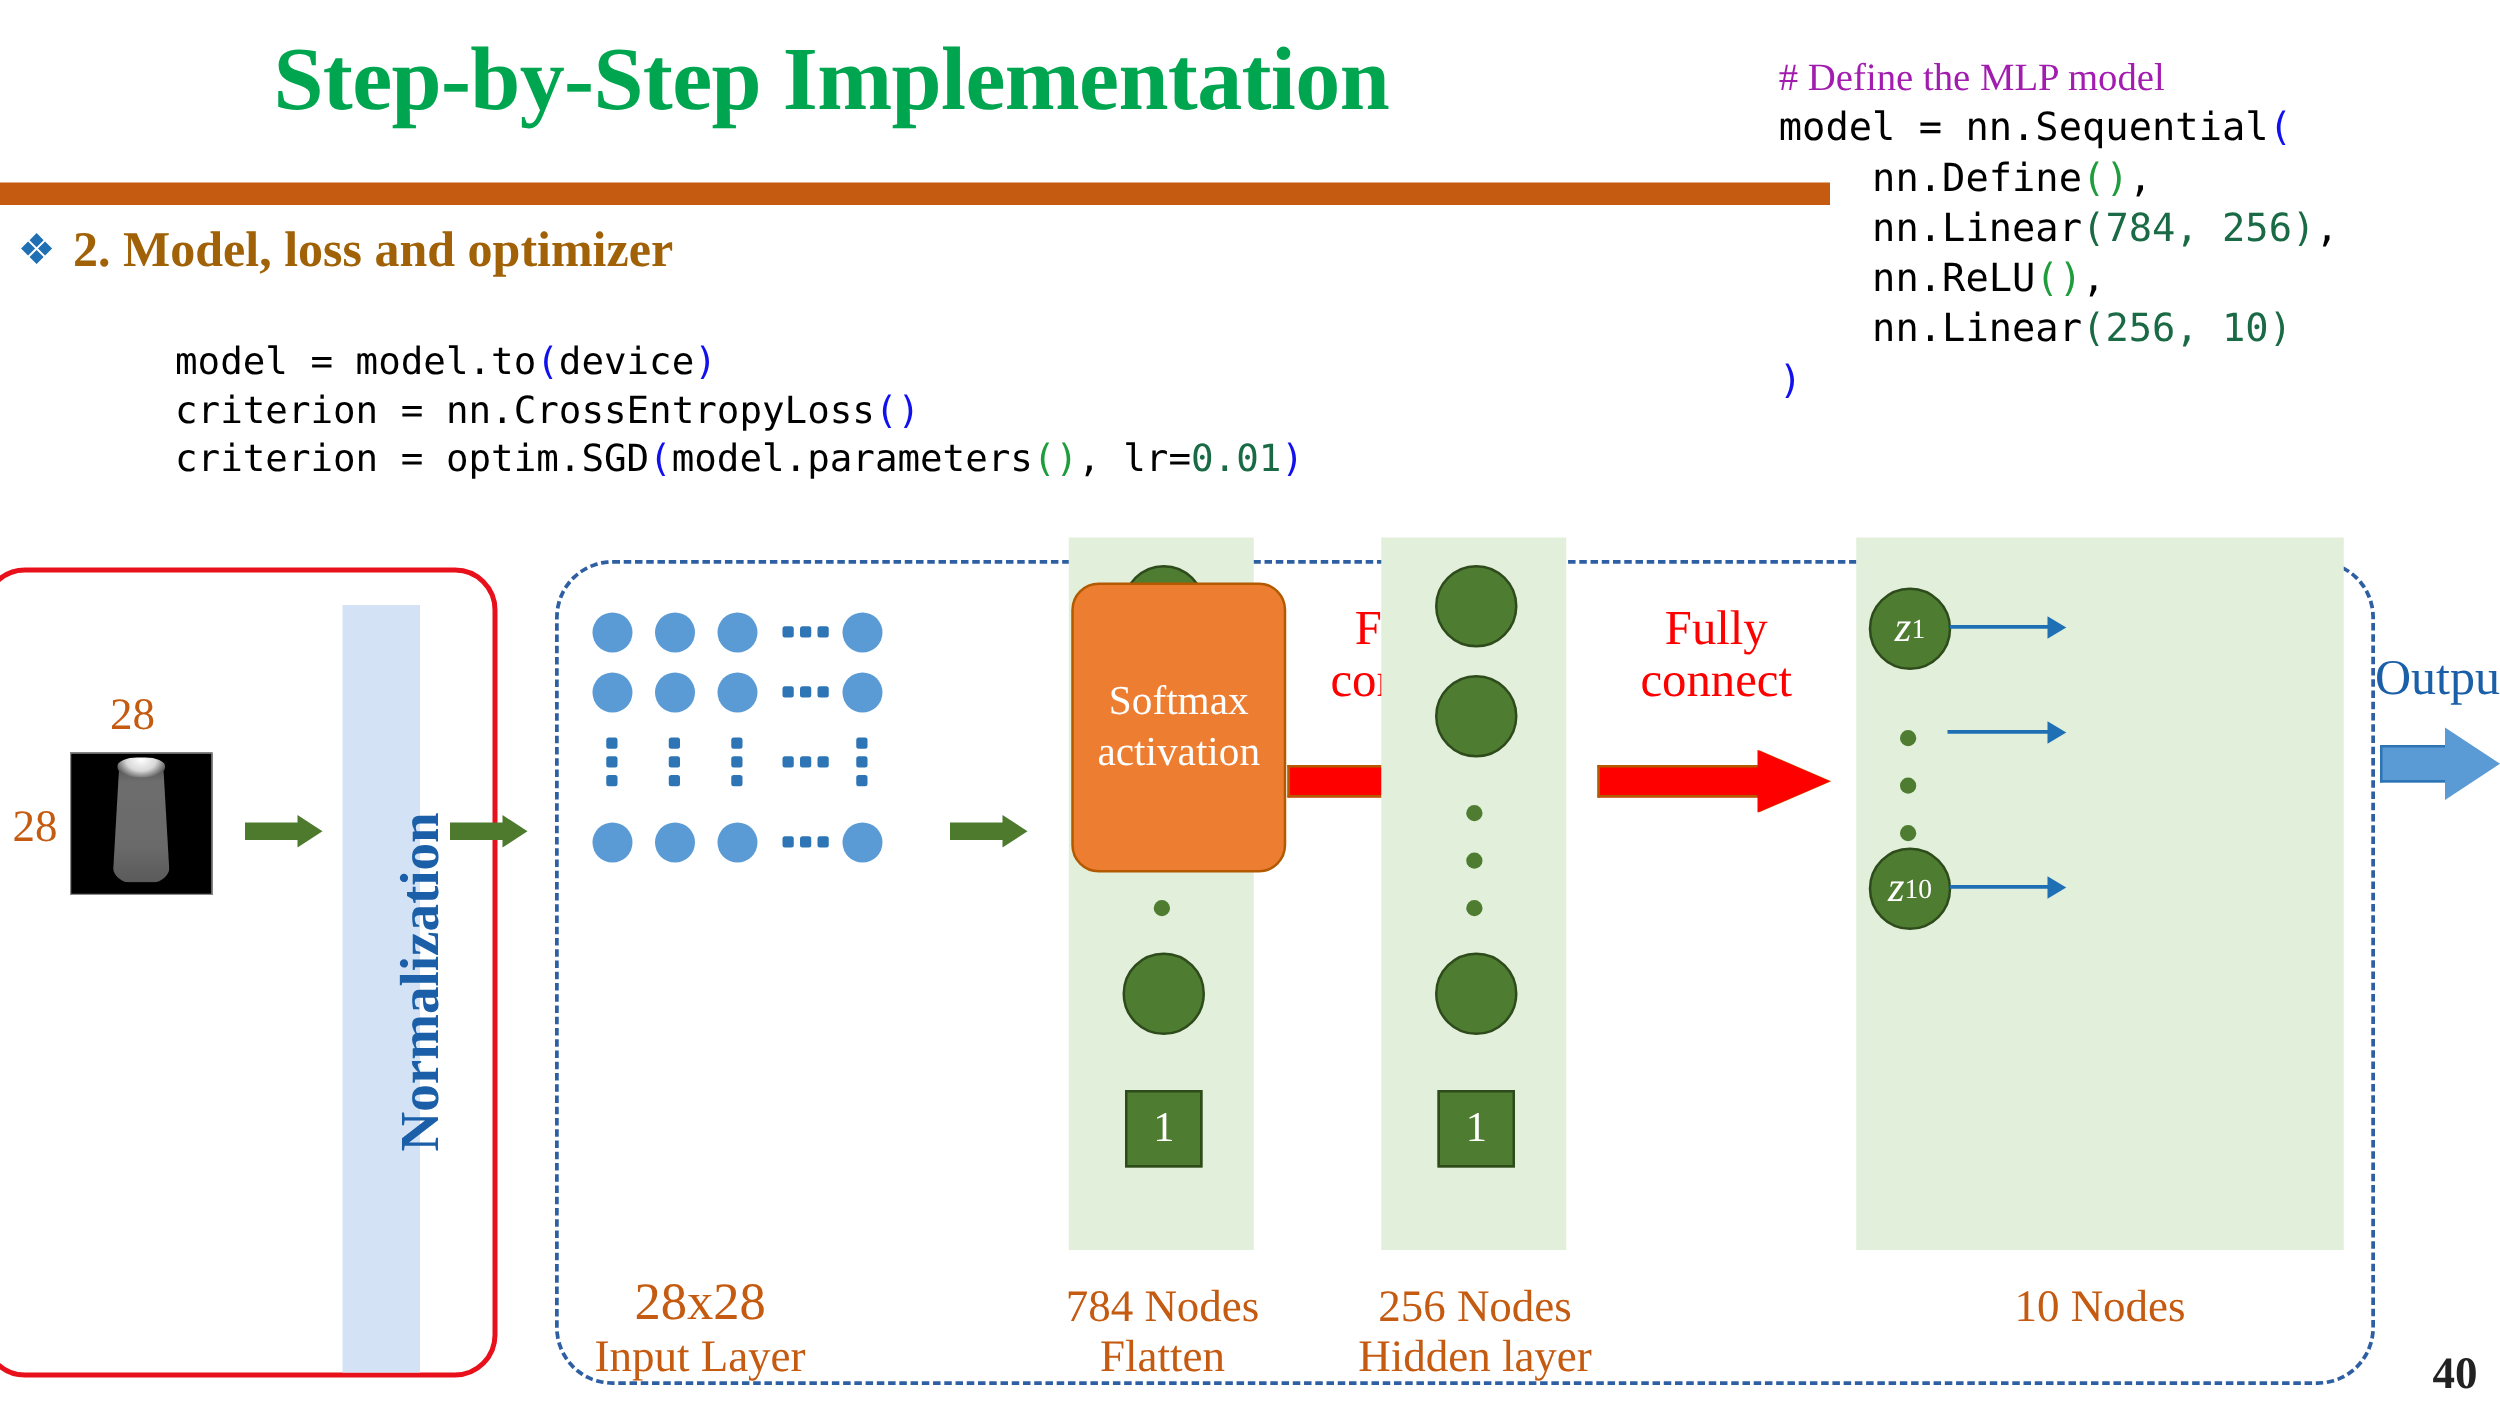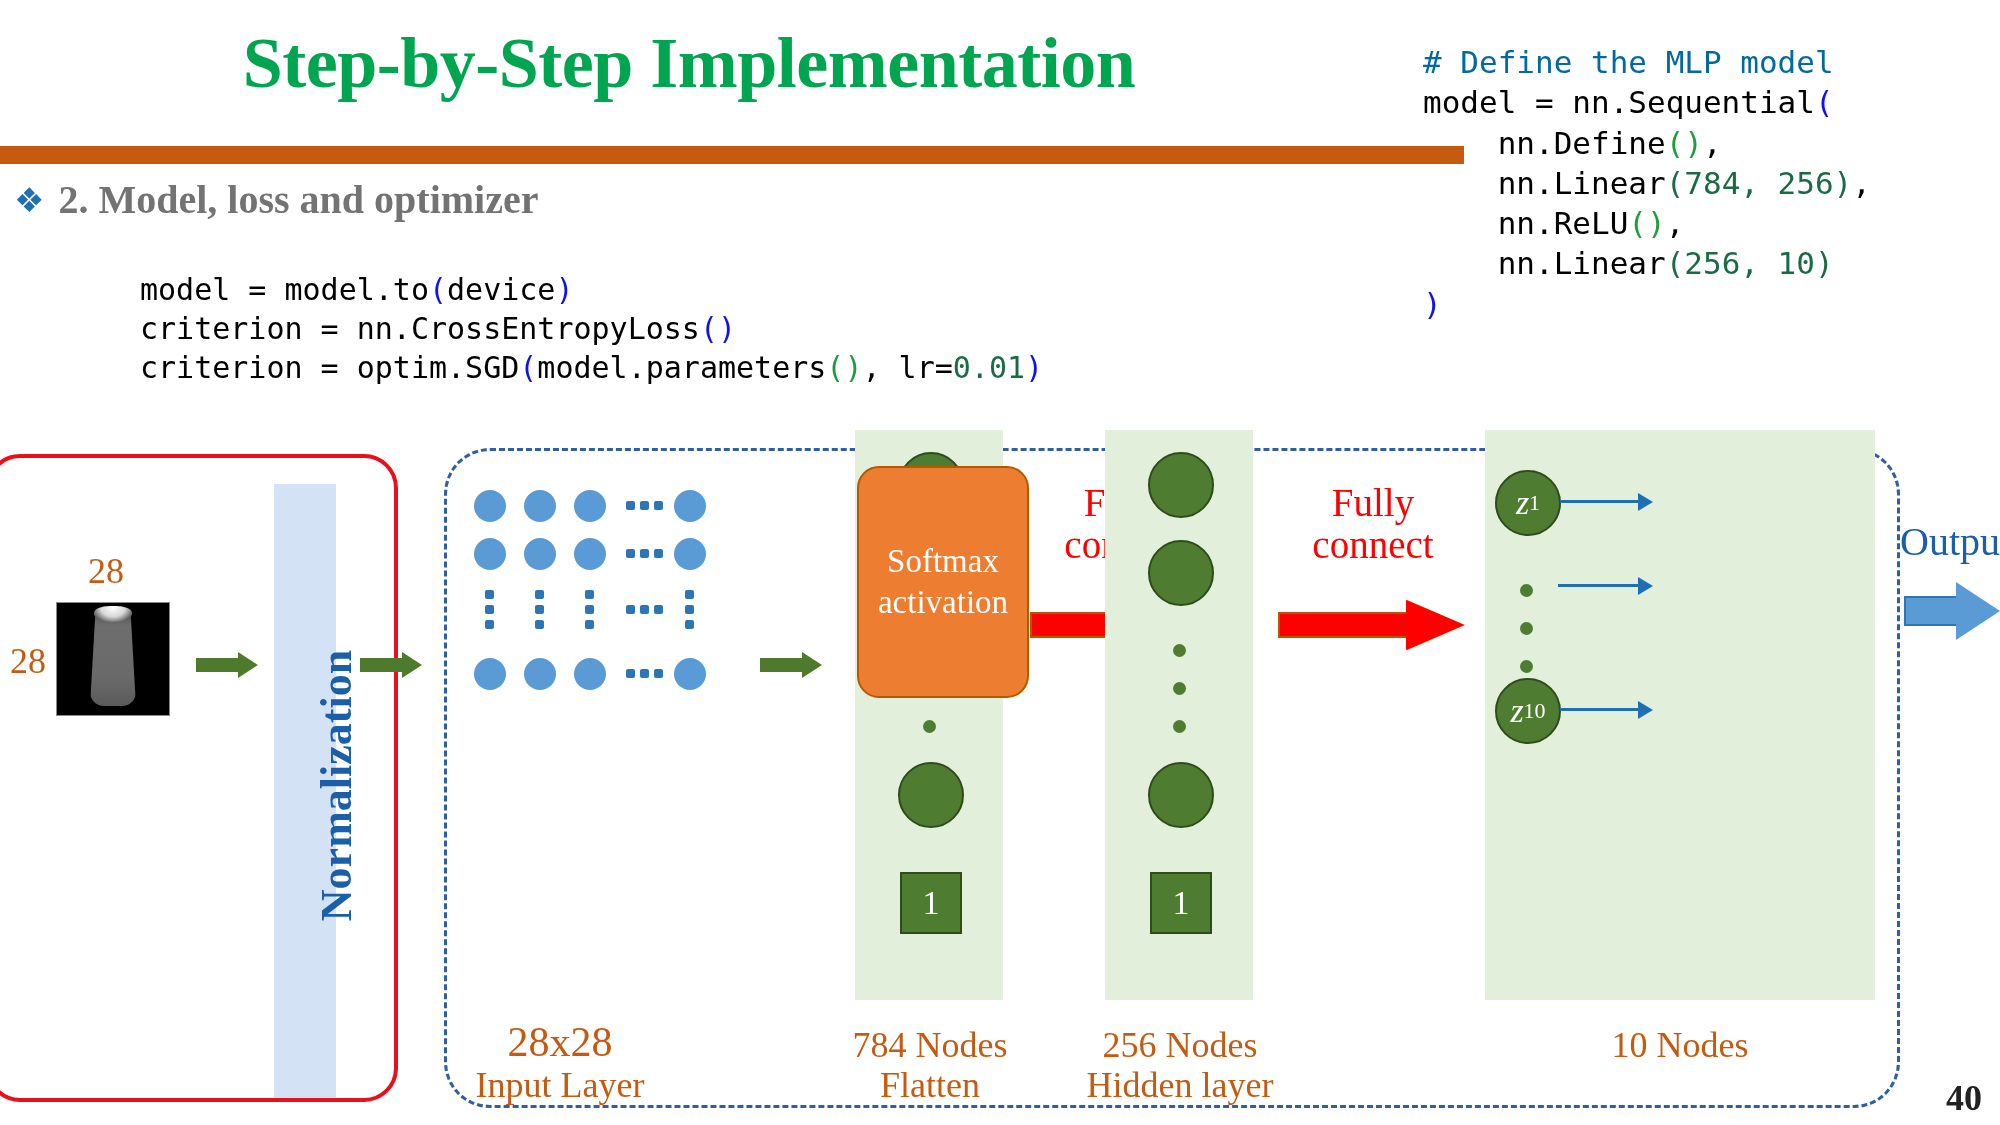--- a/index.html
+++ b/index.html
@@ -7,50 +7,50 @@
   body{
     width:2000px;height:1125px;background:#ffffff;overflow:hidden;position:relative;
     font-family:"Liberation Serif",serif;
   }
   .slide{position:absolute;inset:0;}
 
   
   .title{
     position:absolute;left:0;top:22px;width:1330px;text-align:center;
     font-family:"Liberation Serif",serif;font-weight:bold;font-size:72px;
-    color:#00A550;letter-spacing:-0.5px;white-space:nowrap;padding-left:24px;
+    color:#00A550;letter-spacing:-0.5px;white-space:nowrap;
   }
   .title-rule{
     position:absolute;left:-8px;top:146px;width:1472px;height:18px;background:#C55A11;
   }
 
   
   .bullet-row{
     position:absolute;left:14px;top:176px;display:flex;align-items:center;gap:14px;
   }
   .bullet-mark{
     font-family:"DejaVu Sans",sans-serif;font-size:34px;color:#1F6FB5;line-height:1;
   }
   .bullet-text{
-    font-family:"Liberation Serif",serif;font-weight:bold;font-size:40px;color:#737373;
+    font-family:"Liberation Serif",serif;font-weight:bold;font-size:40px;color:#a16207;
     white-space:nowrap;
   }
 
   
   .code{
     font-family:"DejaVu Sans Mono","Liberation Mono",monospace;
     white-space:pre;line-height:1.30;
   }
   .code-left{
     position:absolute;left:140px;top:270px;font-size:30px;color:#000000;
   }
   .code-right{
     position:absolute;left:1423px;top:42px;font-size:31px;color:#000000;
   }
-  .tok-cmt{color:#0369a1;}
+  .tok-cmt{color:#a21caf;font-family:Liberation Serif, serif;}
   .tok-blue{color:#1111EE;}
   .tok-grn{color:#1F9D3C;}
   .tok-dgrn{color:#1A6B45;}
 
   
   .diagram{position:absolute;left:0;top:440px;width:2000px;height:685px;}
 
   .red-box{
     position:absolute;left:-14px;top:14px;width:404px;height:640px;
     border:4px solid #E8101B;border-radius:34px;background:transparent;

